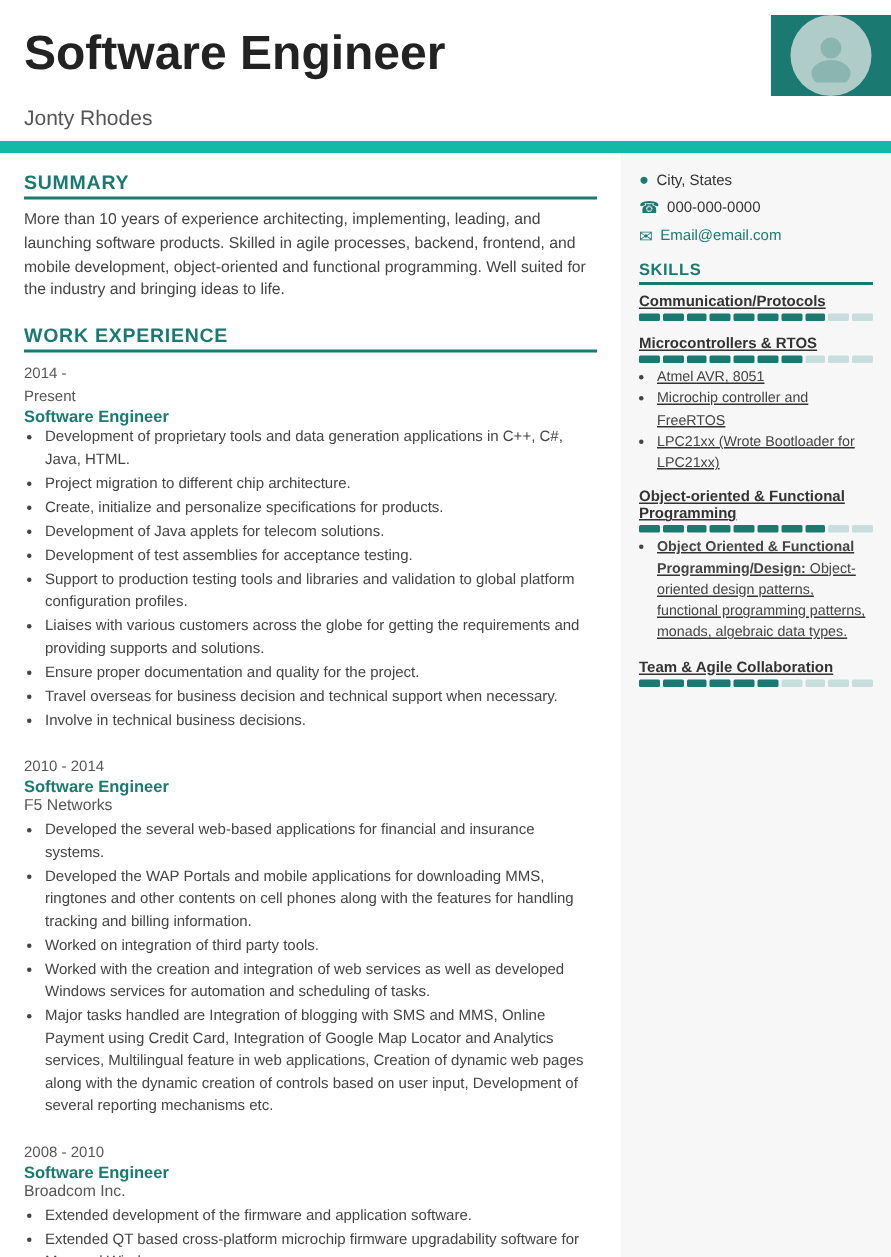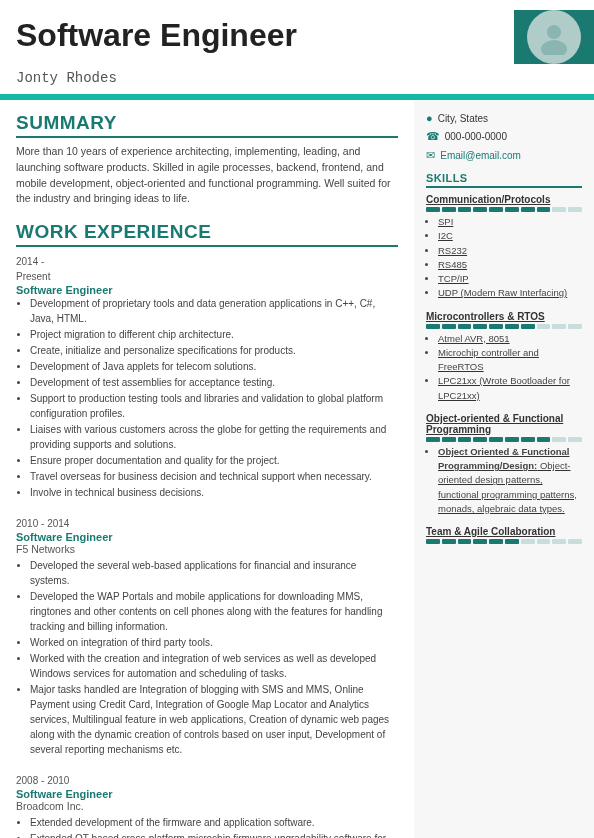--- a/index.html
+++ b/index.html
@@ -47,22 +47,21 @@
       justify-content: center;
     }
     .avatar-circle svg {
       width: 36px;
       height: 36px;
       fill: #7aa8a3;
     }
 
     .name-bar {
       padding: 6px 16px 8px 16px;
-      border-bottom: 6px solid #14b8a6;
-      font-family: Liberation Mono, monospace;
+      border-bottom: 8px solid #14b8a6;
     }
     .name-bar span {
       font-size: 14px;
       color: #555;
     }
 
     
     .main {
       display: flex;
     }
@@ -76,21 +75,21 @@
     
     .right-col {
       width: 180px;
       flex-shrink: 0;
       padding: 12px 12px;
       background: #f7f7f7;
     }
 
     
     .section-title {
-      font-size: 19px;
+      font-size: 13px;
       font-weight: 700;
       color: #1a7a72;
       text-transform: uppercase;
       letter-spacing: 0.5px;
       border-bottom: 2px solid #1a7a72;
       padding-bottom: 2px;
       margin-bottom: 6px;
       margin-top: 14px;
     }
     .section-title:first-child {
@@ -314,28 +313,20 @@
         <div class="skill-bar-seg filled"></div>
         <div class="skill-bar-seg filled"></div>
         <div class="skill-bar-seg filled"></div>
         <div class="skill-bar-seg filled"></div>
         <div class="skill-bar-seg filled"></div>
         <div class="skill-bar-seg filled"></div>
         <div class="skill-bar-seg filled"></div>
         <div class="skill-bar-seg empty"></div>
         <div class="skill-bar-seg empty"></div>
       </div>
-      <ul class="skill-bullets">
-        <li>SPI</li>
-        <li>I2C</li>
-        <li>RS232</li>
-        <li>RS485</li>
-        <li>TCP/IP</li>
-        <li>UDP (Modem Raw Interfacing)</li>
-      </ul>
     </div>
 
     <div class="skill-group">
       <div class="skill-name">Microcontrollers &amp; RTOS</div>
       <div class="skill-bar">
         <div class="skill-bar-seg filled"></div>
         <div class="skill-bar-seg filled"></div>
         <div class="skill-bar-seg filled"></div>
         <div class="skill-bar-seg filled"></div>
         <div class="skill-bar-seg filled"></div>

